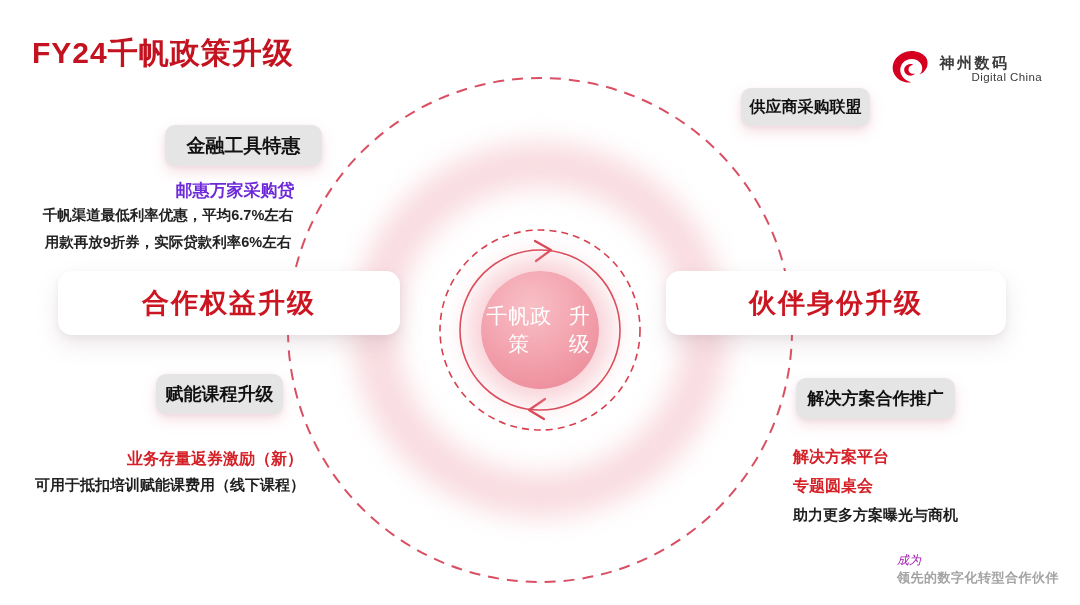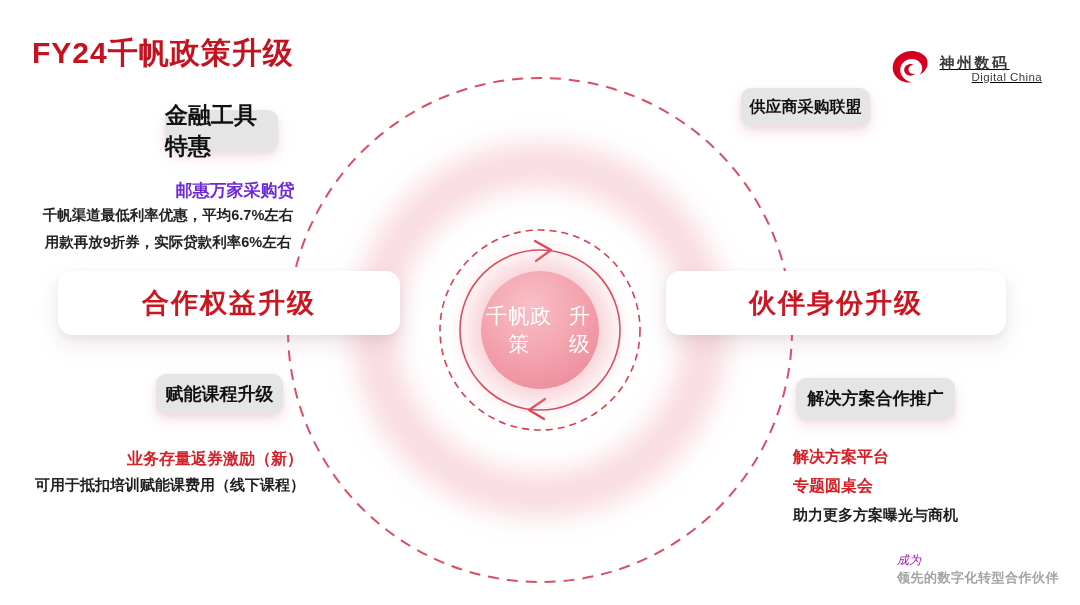--- a/index.html
+++ b/index.html
@@ -6,21 +6,21 @@
   .slide{
     position:relative;width:1080px;height:605px;background:#ffffff;overflow:hidden;
     font-family:"Liberation Sans","DejaVu Sans",sans-serif;
   }
   
   .title{
     position:absolute;left:32px;top:33px;font-size:30px;font-weight:bold;
     color:#c41320;letter-spacing:1px;z-index:5;
   }
   .logo{position:absolute;right:38px;top:48px;display:flex;align-items:center;gap:9px;z-index:5;}
-  .logo-text{display:flex;flex-direction:column;line-height:1.15;text-decoration:underline;}
+  .logo-text{display:flex;flex-direction:column;line-height:1.15;}
   .logo-cn{font-size:15px;font-weight:bold;color:#3a3a3a;letter-spacing:2.5px;}
   .logo-en{font-size:11.5px;color:#3a3a3a;letter-spacing:0.4px;padding-left:32px;}
   
   .glow-ring{
     position:absolute;left:352px;top:142px;width:376px;height:376px;box-sizing:border-box;
     border:45px solid rgba(246,199,207,0.62);border-radius:50%;filter:blur(13px);z-index:0;
   }
   .rings{position:absolute;left:0;top:0;z-index:1;pointer-events:none;}
   .center-circle{
     position:absolute;left:481px;top:271px;width:118px;height:118px;border-radius:50%;
@@ -28,21 +28,21 @@
     box-shadow:0 0 26px 13px rgba(243,170,180,0.55);
     display:flex;flex-direction:row;align-items:center;justify-content:center;gap:3px;
     z-index:2;color:#ffffff;font-weight:normal;font-size:21px;letter-spacing:1px;text-align:center;
   }
   
   .card{
     position:absolute;background:#e5e5e5;border-radius:10px;display:flex;align-items:center;
     justify-content:center;font-weight:bold;color:#111111;z-index:3;
     box-shadow:0 6px 14px rgba(228,130,150,0.25),0 2px 5px rgba(0,0,0,0.06);
   }
-  .card-fin{left:165px;top:110px;width:113px;height:41px;font-size:23px;}
+  .card-fin{left:165px;top:125px;width:157px;height:41px;font-size:19px;}
   .card-supplier{left:741px;top:88px;width:129px;height:38px;font-size:16px;}
   .card-enable{left:156px;top:374px;width:127px;height:40px;font-size:18px;}
   .card-solution{left:796px;top:378px;width:159px;height:41px;font-size:17px;}
   .pill{
     position:absolute;background:#ffffff;border-radius:14px;display:flex;align-items:center;
     justify-content:center;font-weight:bold;font-size:27px;color:#cb1622;letter-spacing:2px;z-index:3;
     box-shadow:0 10px 22px rgba(170,140,150,0.20),0 3px 8px rgba(0,0,0,0.05);
   }
   .pill-left{left:58px;top:271px;width:342px;height:64px;}
   .pill-right{left:666px;top:271px;width:340px;height:64px;}

